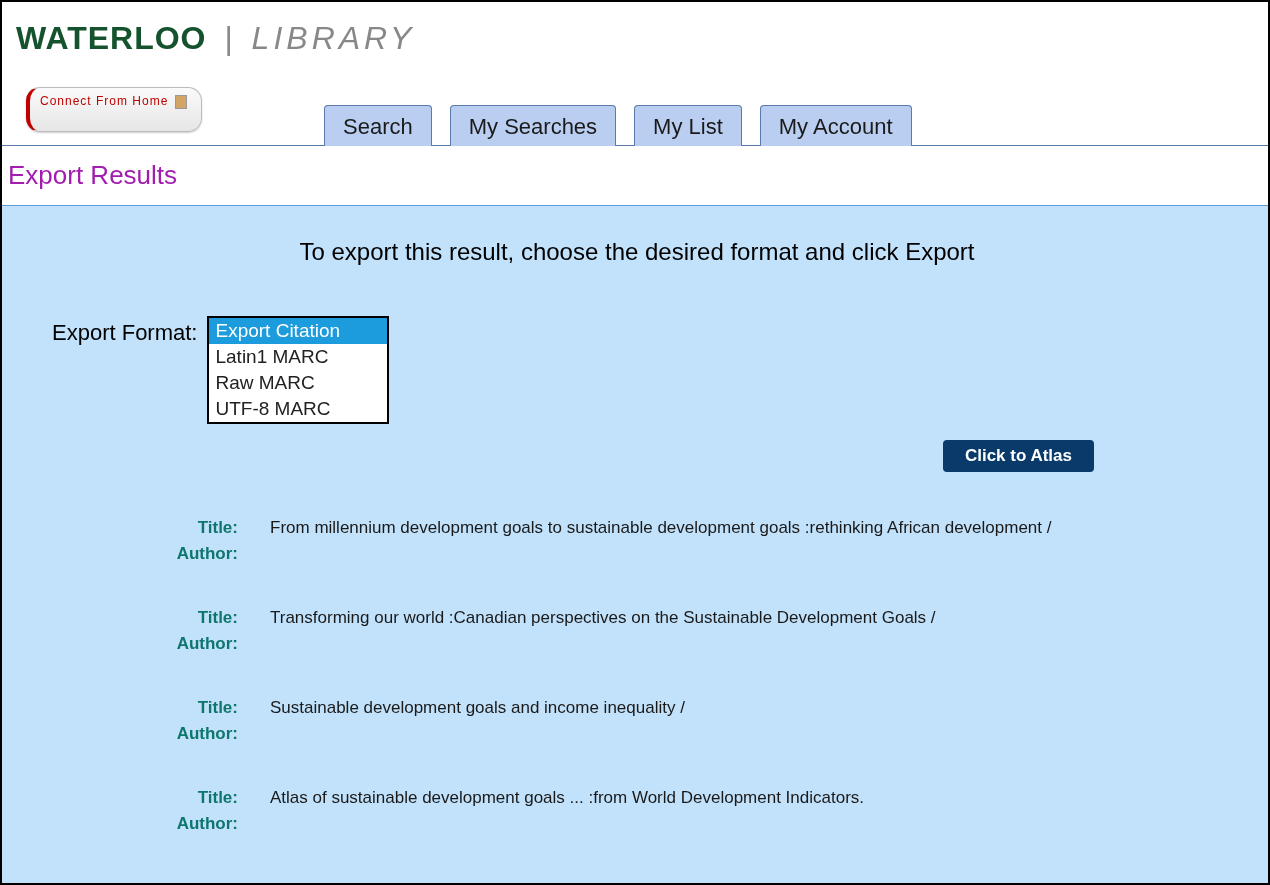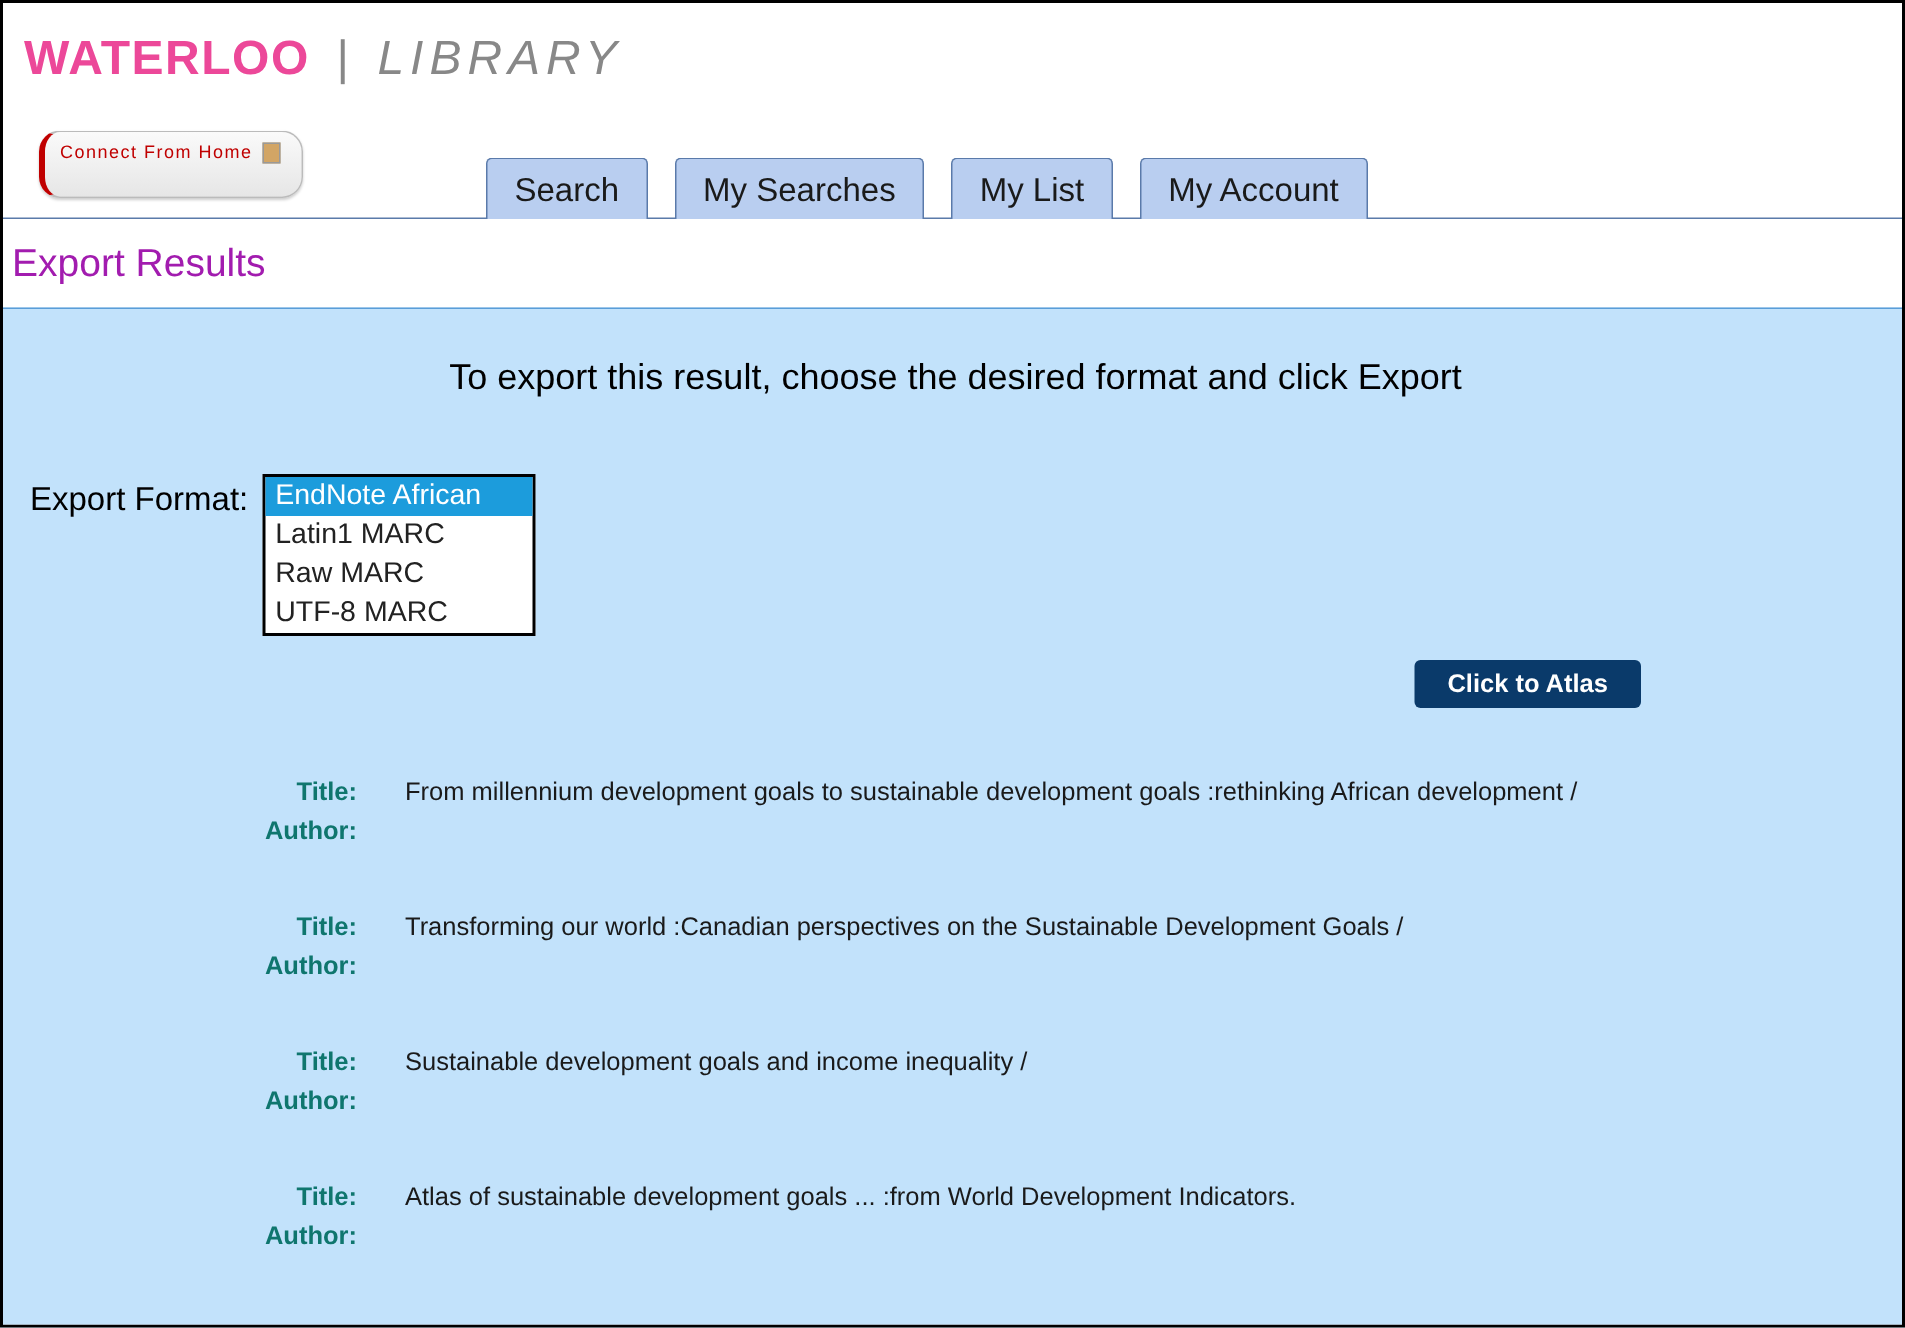--- a/index.html
+++ b/index.html
@@ -12,21 +12,21 @@
     position: relative;
   }
   .header {
     padding: 18px 0 0 14px;
   }
   .logo {
     font-size: 32px;
     font-weight: 900;
     letter-spacing: 1px;
   }
-  .logo-waterloo { color: #ec4899; font-family: Arial, sans-serif; font-weight: bold; }
+  .logo-waterloo { color: #14532d; font-family: Arial, sans-serif; font-weight: bold; }
   .logo-sep { color: #888; font-weight: 300; margin: 0 8px; }
   .logo-library { color: #888; font-weight: 500; letter-spacing: 4px; font-style: italic; }
   .connect-btn {
     display: inline-block;
     margin: 30px 0 0 10px;
     padding: 6px 14px 22px 10px;
     background: linear-gradient(#fafafa, #e6e6e6);
     border: 1px solid #bbb;
     border-left: 4px solid #c00000;
     border-radius: 14px;
@@ -86,20 +86,21 @@
   .format-row {
     display: flex;
     align-items: flex-start;
     margin-bottom: 10px;
   }
   .format-label {
     font-size: 22px;
     color: #000;
     margin-right: 10px;
     padding-top: 4px;
+    margin-left: 32px;
   }
   .listbox {
     border: 2px solid #000;
     background: #fff;
     width: 182px;
   }
   .listbox-option {
     padding: 2px 6px;
     font-size: 19px;
     color: #222;
@@ -174,21 +175,21 @@
 </div>
 
 <div class="page-title">Export Results</div>
 
 <div class="export-panel">
   <div class="instruction">To export this result, choose the desired format and click Export</div>
 
   <div class="format-row">
     <div class="format-label">Export Format:</div>
     <div class="listbox">
-      <div class="listbox-option selected"><span>EndNote African</span></div>
+      <div class="listbox-option selected"><span>Export Citation</span></div>
       <div class="listbox-option"><span>Latin1 MARC</span></div>
       <div class="listbox-option"><span>Raw MARC</span></div>
       <div class="listbox-option"><span>UTF-8 MARC</span></div>
     </div>
   </div>
 
   <div class="export-btn-row">
     <button class="export-btn"><span>Click to Atlas</span></button>
   </div>
 

